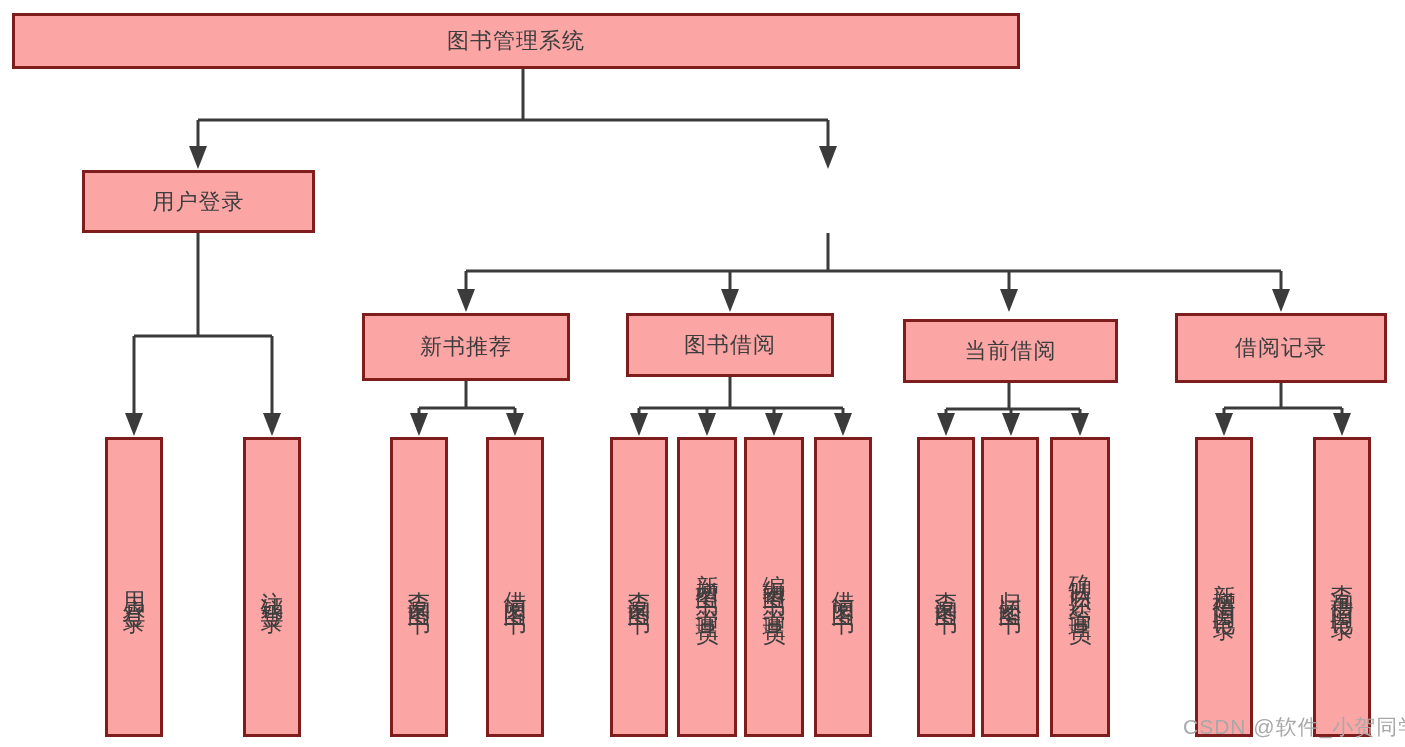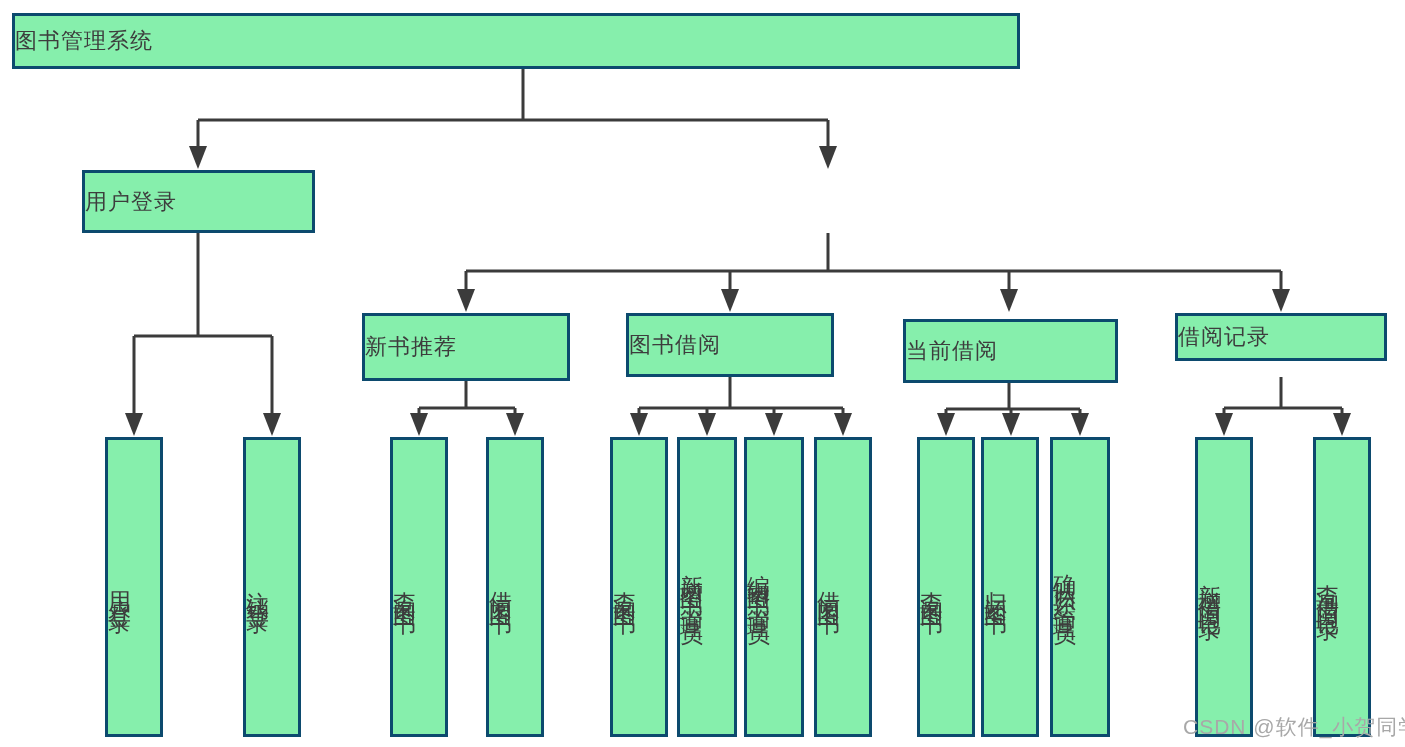--- a/index.html
+++ b/index.html
@@ -7,25 +7,25 @@
     position:relative;
     width:1405px;height:747px;
     background:#ffffff;
     font-family:"Liberation Sans","DejaVu Sans",sans-serif;
     overflow:hidden;
   }
   .wires{position:absolute;left:0;top:0;z-index:1;}
   .node{
     position:absolute;
     box-sizing:border-box;
-    border:3px solid #0c4a6e;
-    background:#86efac;
+    border:3px solid #7f1d1d;
+    background:#fca5a5;
     display:flex;
     align-items:center;
-    justify-content:flex-start;
+    justify-content:center;
     color:#3d3d3d;
     z-index:2;
   }
   .node .hlabel{
     font-size:22px;
     letter-spacing:1px;
     white-space:nowrap;
   }
   .leaf{
     top:437px;height:300px;width:58px;
@@ -98,21 +98,21 @@
 
   <div class="node" style="left:362px;top:313px;width:208px;height:68px">
     <span class="hlabel">新书推荐</span>
   </div>
   <div class="node" style="left:626px;top:313px;width:208px;height:64px">
     <span class="hlabel">图书借阅</span>
   </div>
   <div class="node" style="left:903px;top:319px;width:215px;height:64px">
     <span class="hlabel">当前借阅</span>
   </div>
-  <div class="node" style="left:1175px;top:313px;width:212px;height:48px">
+  <div class="node" style="left:1175px;top:313px;width:212px;height:70px">
     <span class="hlabel">借阅记录</span>
   </div>
 
   <div class="node leaf" style="left:105px">
     <span class="vtext">用户登录</span>
   </div>
   <div class="node leaf" style="left:243px">
     <span class="vtext">注销登录</span>
   </div>
 

